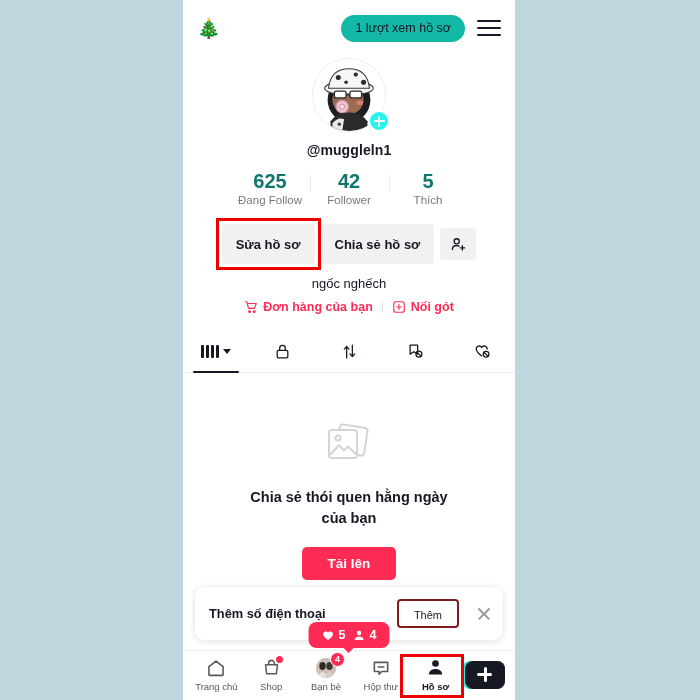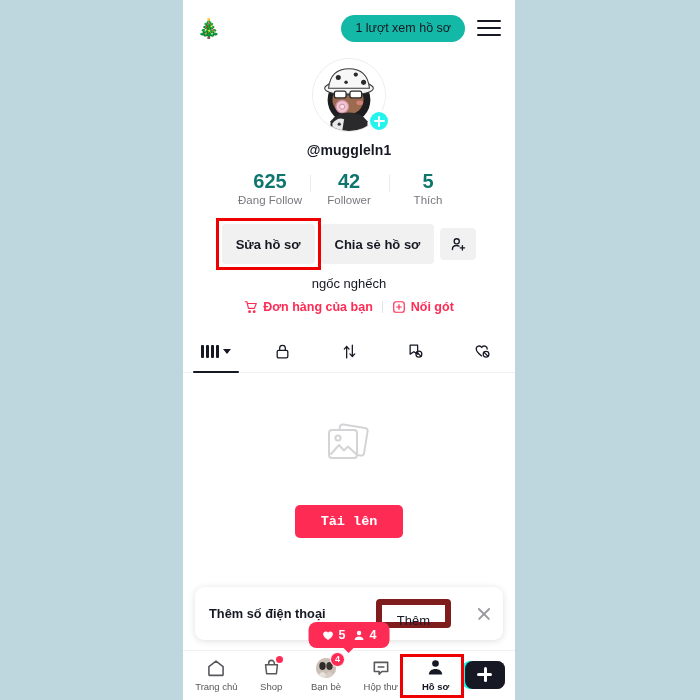--- a/index.html
+++ b/index.html
@@ -119,37 +119,37 @@
   .content { flex: 1; display: flex; flex-direction: column; align-items: center; padding-top: 50px; }
   .empty-icon { margin-bottom: 16px; }
   .empty-text {
     font-size: 14.5px; color: #161823; font-weight: 700;
     text-align: center; line-height: 21px; width: 215px;
   }
   .upload-btn {
     margin-top: 18px; background: #fe2c55; color: #fff;
     border: none; border-radius: 5px;
     height: 33px; padding: 0 26px;
-    font-size: 13.5px; font-weight: 700; font-family: Liberation Mono, monospace; cursor: pointer;
+    font-size: 13.5px; font-weight: 700; font-family: Liberation Sans, sans-serif; cursor: pointer;
   }
 
   
   .banner-zone { flex: none; padding: 0 12px 10px; position: relative; }
   .banner {
     background: #fff; border-radius: 9px;
     box-shadow: 0 1px 7px rgba(0,0,0,.13);
     padding: 12px 10px 12px 14px;
-    display: flex; align-items: center; gap: 24px;
+    display: flex; align-items: center; gap: 16px;
   }
   .banner-txt { flex: 1; min-width: 0; }
   .banner-title { font-size: 12.8px; font-weight: 700; color: #161823; }
   .banner-sub { font-size: 11.5px; color: #5b5b60; line-height: 15px; margin-top: 3px; }
   .banner-btn {
-    background: #fff; border: 6px solid #7f1d1d; border-radius: 4px;
-    height: 29px; padding: 8px 15px; font-size: 13px; color: #161823;
+    background: #fff; border: 2px solid #7f1d1d; border-radius: 4px;
+    height: 29px; padding: 8px 15px; font-size: 11px; color: #161823;
     font-family: inherit; cursor: pointer; flex: none;
   }
   .banner-close { flex: none; width: 18px; height: 18px; position: relative; cursor: pointer; }
   .banner-close::before, .banner-close::after {
     content: ""; position: absolute; left: 1px; top: 8px; width: 16px; height: 1.6px;
     background: #9a9aa0; border-radius: 1px;
   }
   .banner-close::before { transform: rotate(45deg); }
   .banner-close::after { transform: rotate(-45deg); }
 
@@ -374,20 +374,21 @@
 
     <div class="content">
       <div class="empty-icon">
         <svg width="48" height="44" viewBox="0 0 48 44" fill="none" stroke="#d4d4d6" stroke-width="2" stroke-linejoin="round">
           <rect x="13" y="3" width="28" height="28" rx="3" transform="rotate(9 27 17)"></rect>
           <rect x="4" y="7" width="28" height="28" rx="3" fill="#fff"></rect>
           <circle cx="13" cy="15" r="2.6"></circle>
           <path d="M6 31l8-9 5 5.5 4-4 8 7.5" stroke-linecap="round"></path>
         </svg>
       </div>
+      <div class="empty-text">Chia sẻ thói quen hằng ngày của bạn</div>
       <button class="upload-btn">Tải lên</button>
     </div>
 
     <div class="banner-zone">
       <div class="banner">
         <div class="banner-txt">
           <div class="banner-title">Thêm số điện thoại</div>
         </div>
         <button class="banner-btn">Thêm</button>
         <div class="banner-close"></div>

